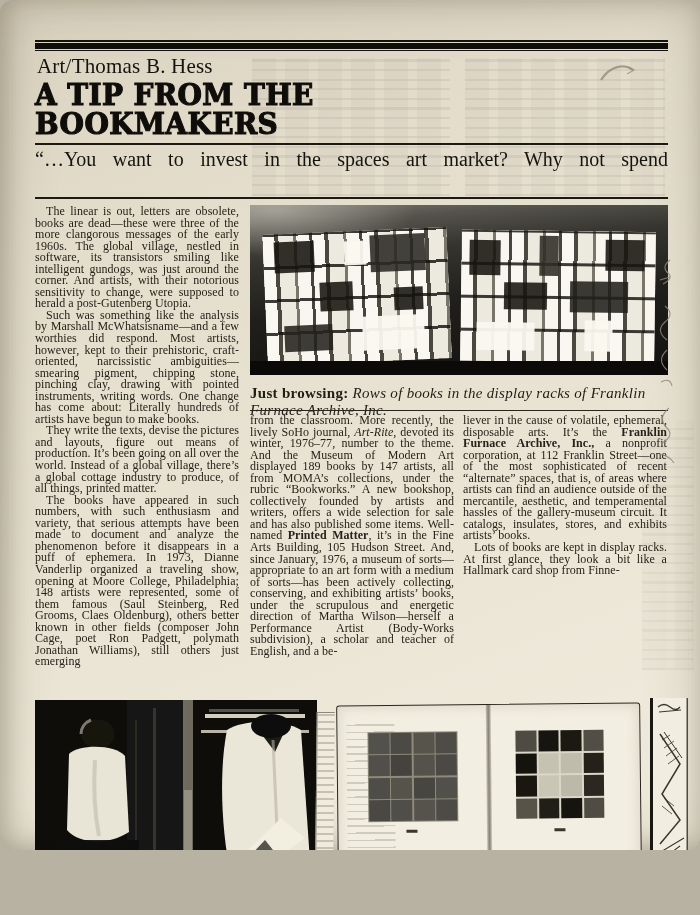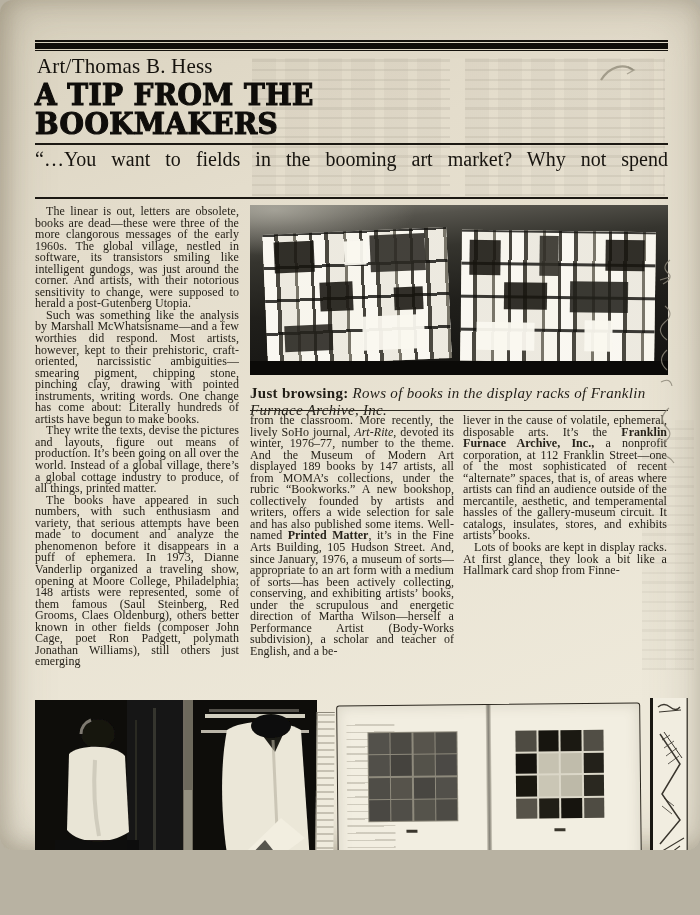--- a/index.html
+++ b/index.html
@@ -119,21 +119,21 @@
   <div class="kicker">Art/Thomas B. Hess</div>
 
   <div class="headline">
     <div>A TIP FROM THE</div>
     <div>BOOKMAKERS</div>
   </div>
 
   <div class="rule r1"></div>
 
   <div class="pullquote">
-    <div class="pq-line">“…You want to fields in the booming art market? Why not spend</div>
+    <div class="pq-line">“…You want to invest in the spaces art market? Why not spend</div>
   </div>
 
   <div class="rule r2"></div>
 
   <div class="col" id="col1">
     <p>The linear is out, letters are obsolete, books are dead—these were three of the more clangorous messages of the early 1960s. The global village, nestled in software, its transistors smiling like intelligent gundogs, was just around the corner. And artists, with their notorious sensitivity to change, were supposed to herald a post-Gutenberg Utopia.</p>
     <p>Such was something like the analysis by Marshall McWhatsisname—and a few worthies did respond. Most artists, however, kept to their prehistoric, craft-oriented, narcissistic ambiguities—smearing pigment, chipping stone, pinching clay, drawing with pointed instruments, writing words. One change has come about: Literally hundreds of artists have begun to make books.</p>
     <p>They write the texts, devise the pictures and layouts, figure out means of production. It’s been going on all over the world. Instead of a global village, there’s a global cottage industry to produce, of all things, printed matter.</p>
     <p>The books have appeared in such numbers, with such enthusiasm and variety, that serious attempts have been made to document and analyze the phenomenon before it disappears in a puff of ephemera. In 1973, Dianne Vanderlip organized a traveling show, opening at Moore College, Philadelphia; 148 artists were represented, some of them famous (Saul Steinberg, Red Grooms, Claes Oldenburg), others better known in other fields (composer John Cage, poet Ron Padgett, polymath Jonathan Williams), still others just emerging</p>
   </div>

